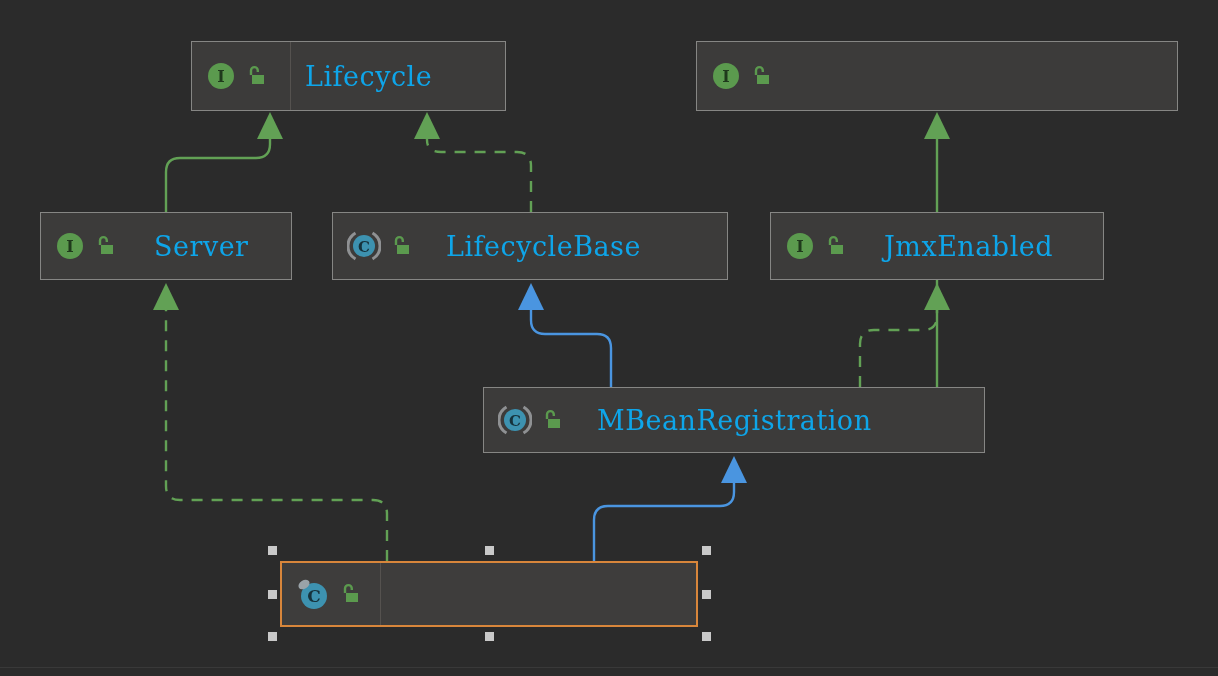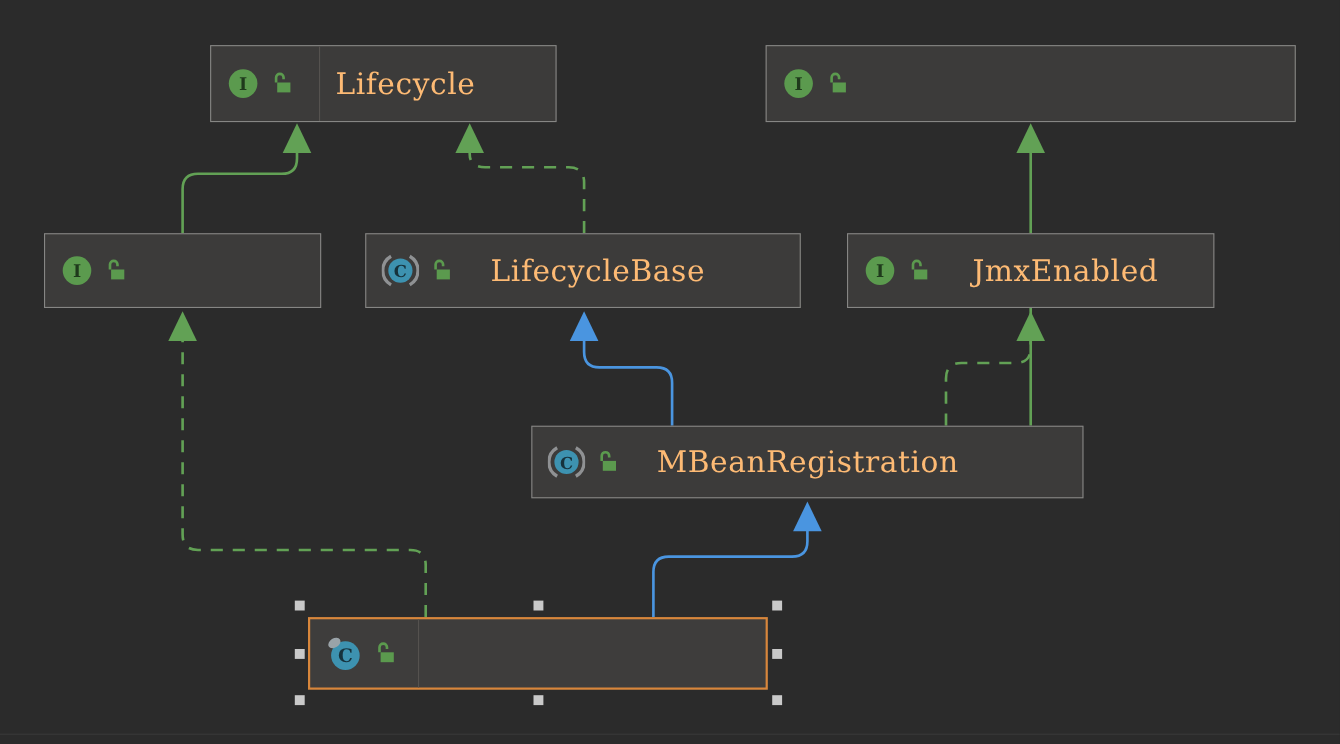--- a/index.html
+++ b/index.html
@@ -52,21 +52,21 @@
     flex: 0 0 auto;
     padding-left: 14px;
   }
   .node .gutter.divided {
     border-right: 1px solid #55524f;
   }
   .node .title {
     flex: 1 1 auto;
     padding-left: 14px;
     padding-right: 14px;
-    color: #fdba74;
+    color: #0ea5e9;
     font-family: "DejaVu Serif", "Liberation Serif", serif;
     font-size: 27px;
     letter-spacing: 0.5px;
     white-space: nowrap;
     overflow: hidden;
   }
   
   .icon-stack {
     display: flex;
     align-items: center;
@@ -176,20 +176,21 @@
         <svg class="icn" width="30" height="30" viewBox="0 0 30 30">
           <circle cx="15" cy="15" r="13" fill="#5b9a4e"></circle>
           <text x="15" y="21" font-family="DejaVu Serif, serif" font-size="16" font-weight="bold" fill="#1f3a1c" text-anchor="middle">I</text>
         </svg>
         <svg class="icn" width="24" height="24" viewBox="0 0 24 24">
           <path d="M7 11 L7 6.5 A3.4 3.4 0 0 1 13.8 6.5 L13.8 8" fill="none" stroke="#5b9a4e" stroke-width="2.4"></path>
           <rect x="8" y="11" width="12" height="9" fill="#5b9a4e"></rect>
         </svg>
       </div>
     </div>
+    <div class="title">Server</div>
   </div>
 
   <div class="node" style="left:332px; top:212px; width:396px; height:68px;">
     <div class="gutter" style="width:99px;">
       <div class="icon-stack">
         <svg class="icn" width="34" height="32" viewBox="0 0 34 32">
           <path d="M8.5 3 A15 15 0 0 0 8.5 29" fill="none" stroke="#8f9193" stroke-width="3"></path>
           <path d="M25.5 3 A15 15 0 0 1 25.5 29" fill="none" stroke="#8f9193" stroke-width="3"></path>
           <circle cx="17" cy="16" r="11" fill="#3d92b0"></circle>
           <text x="17" y="22" font-family="DejaVu Serif, serif" font-size="15" font-weight="bold" fill="#16323c" text-anchor="middle">C</text>

